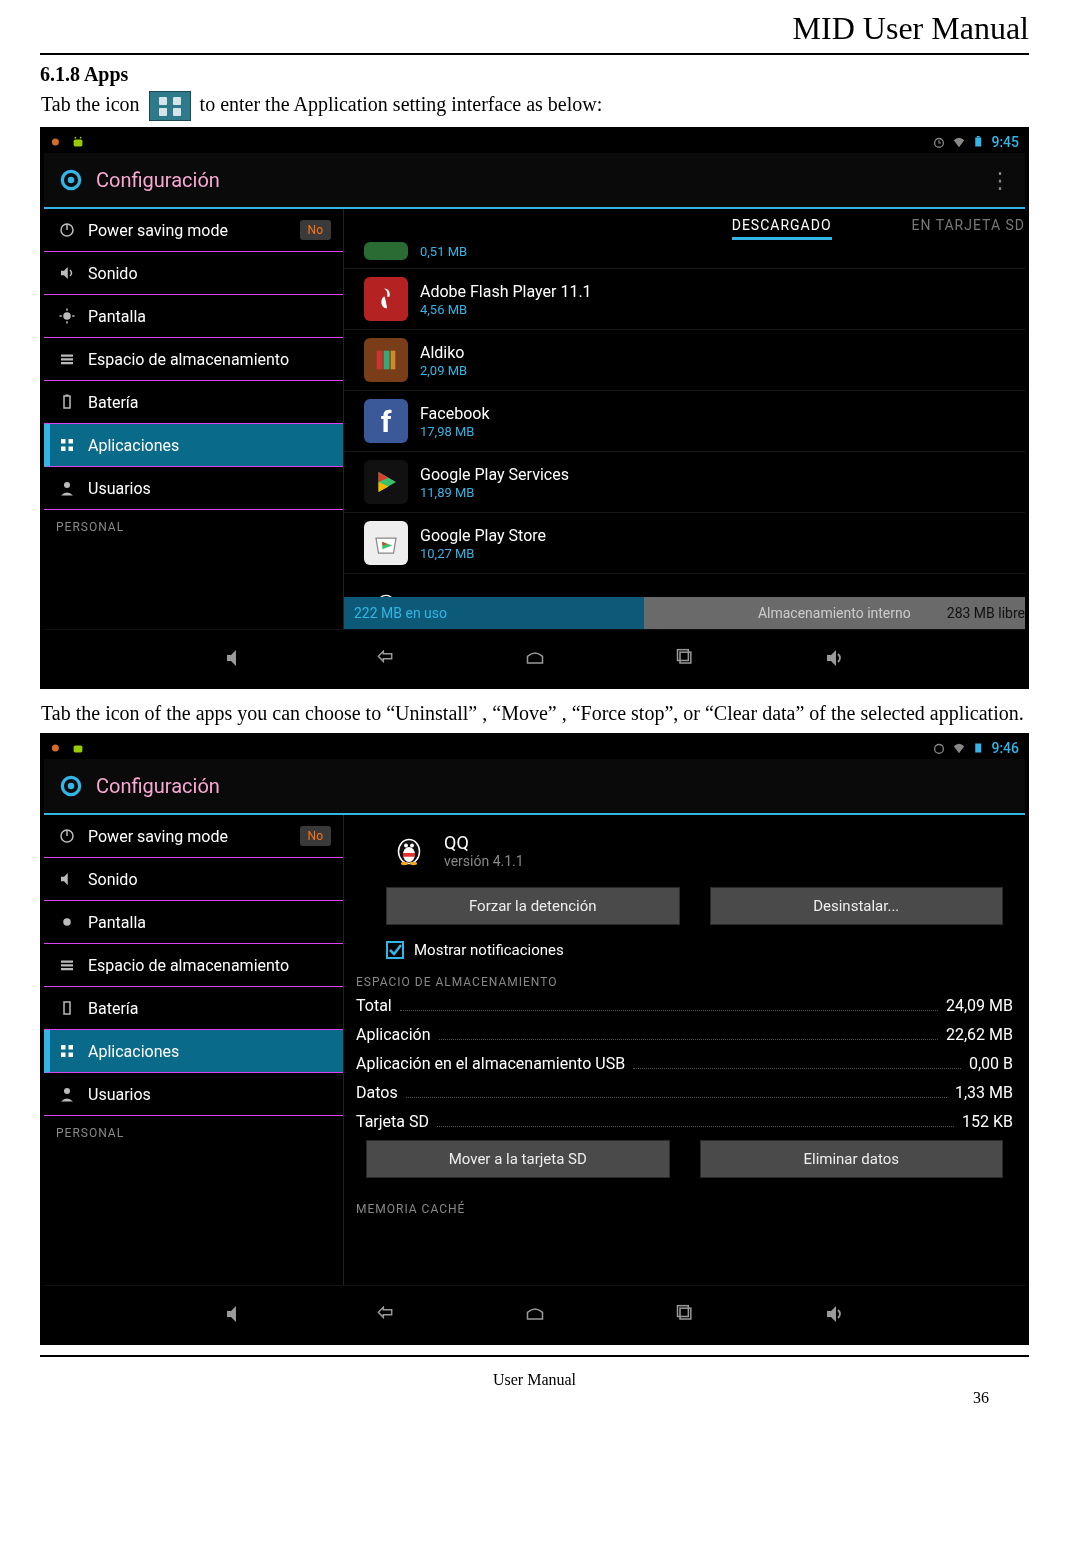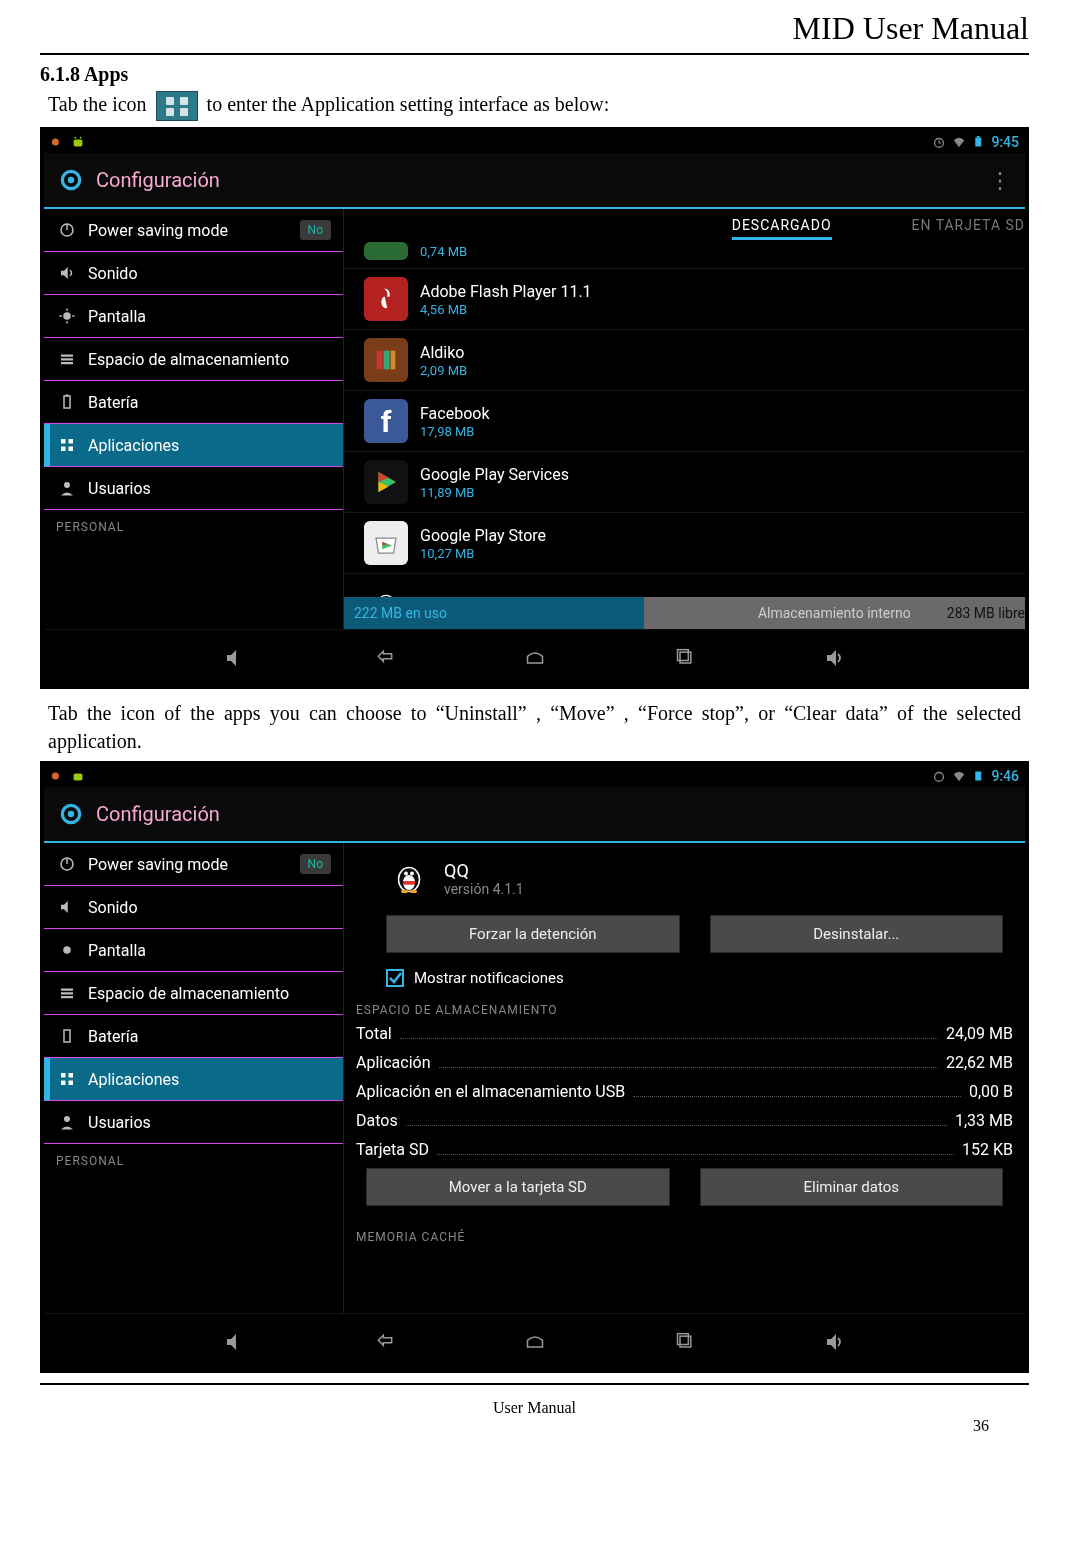--- a/index.html
+++ b/index.html
@@ -11,21 +11,21 @@
     margin: 0 auto;
     padding: 10px 40px 20px 40px;
   }
   .header-title {
     font-size: 32px;
     text-align: right;
     margin-bottom: 6px;
   }
   .header-rule, .footer-rule { border-top: 2px solid #000; }
   .section-heading { font-weight: bold; font-size: 20px; margin: 8px 0 4px 0; }
-  .body-text { font-size: 20px; line-height: 1.4; margin: 4px 8px; }
+  .body-text { font-size: 20px; line-height: 1.4; margin: 4px 1px; }
   .apps-mini-icon {
     display: inline-block;
     width: 42px;
     height: 30px;
     background: #2e7a8a;
     border: 1px solid #1a4a55;
     vertical-align: middle;
     margin: 0 4px;
     position: relative;
   }
@@ -113,21 +113,21 @@
   }
   .settings-item.selected {
     background: #0a6a8a;
     border-left: 6px solid #33b5e5;
     padding-left: 6px;
     color: #fff;
   }
   .toggle-pill {
     margin-left: auto;
     background: #3a3a3a;
-    color: #14b8a6;
+    color: #f97316;
     font-size: 12px;
     padding: 3px 8px;
     border-radius: 3px;
   }
   .section-category {
     color: #888;
     font-size: 12px;
     letter-spacing: 1px;
     padding: 10px 12px 4px 12px;
     text-transform: uppercase;
@@ -407,21 +407,21 @@
 
     <div class="panel-right">
       <div class="apps-tabs">
         <span class="active">DESCARGADO</span>
         <span>EN TARJETA SD</span>
       </div>
       <div class="app-list">
         <div class="app-row partial-top">
           <div class="app-icon" style="background:#2a6a33"></div>
           <div class="app-meta">
-              <div class="app-size">0,74 MB</div>
+              <div class="app-size">0,51 MB</div>
             </div>
         </div>
         <div class="app-row">
           <div class="app-icon" style="background:#b52222;color:#fff">
               <svg viewBox="0 0 24 24" width="28" height="28">
                 <path d="M10 3 C14 3 16 6 15 10 L11 10 L13 20 C7 20 7 12 10 10 L13 10 C14 6 12 4 10 3 Z" fill="#fff"></path>
               </svg>
             </div>
           <div class="app-meta">
             <div class="app-name">Adobe Flash Player 11.1</div>

